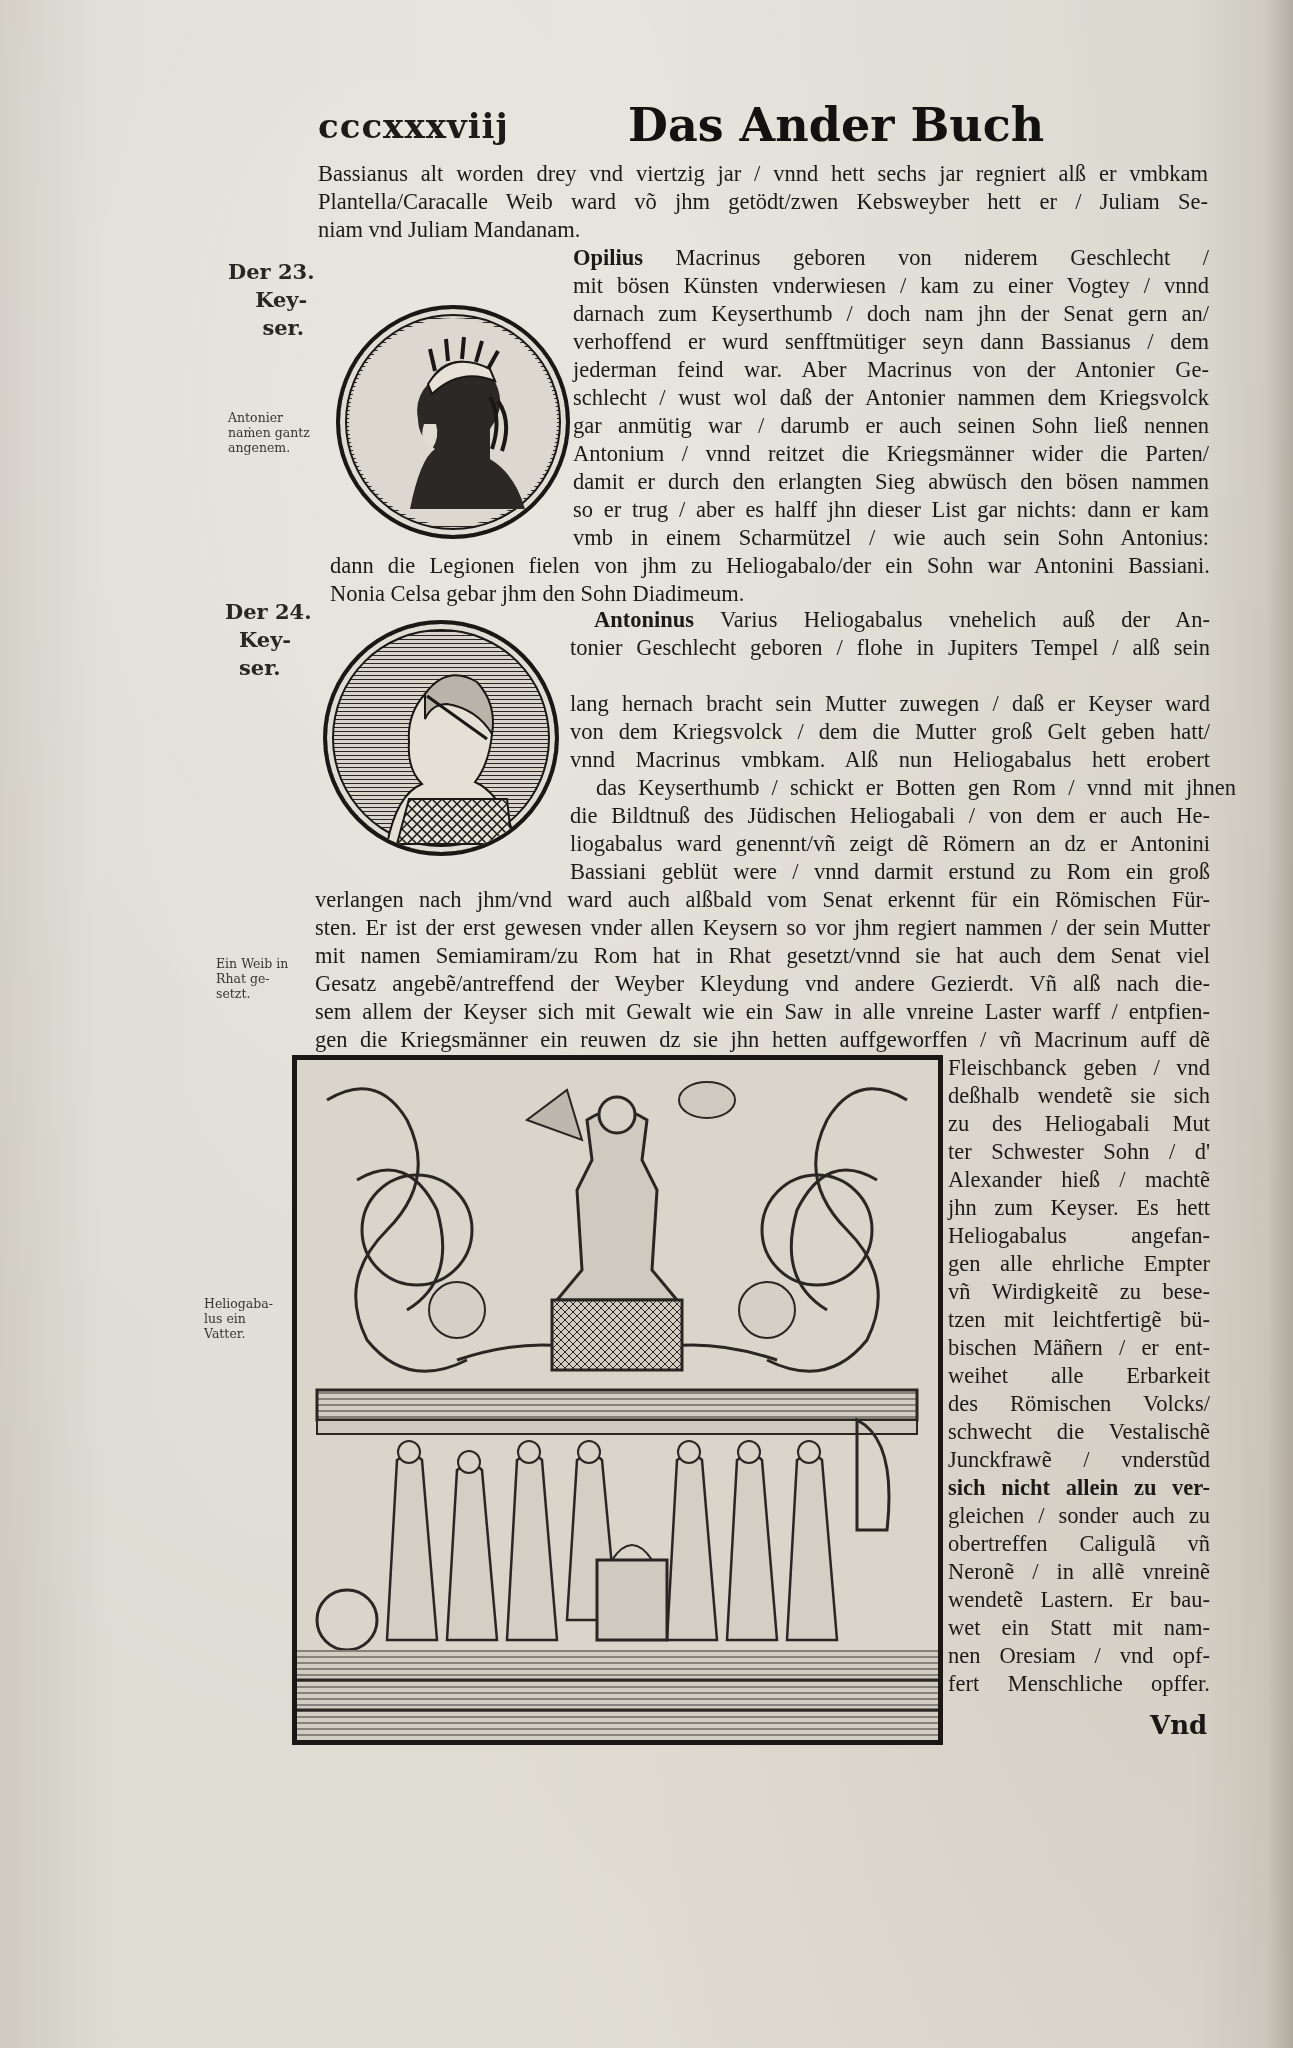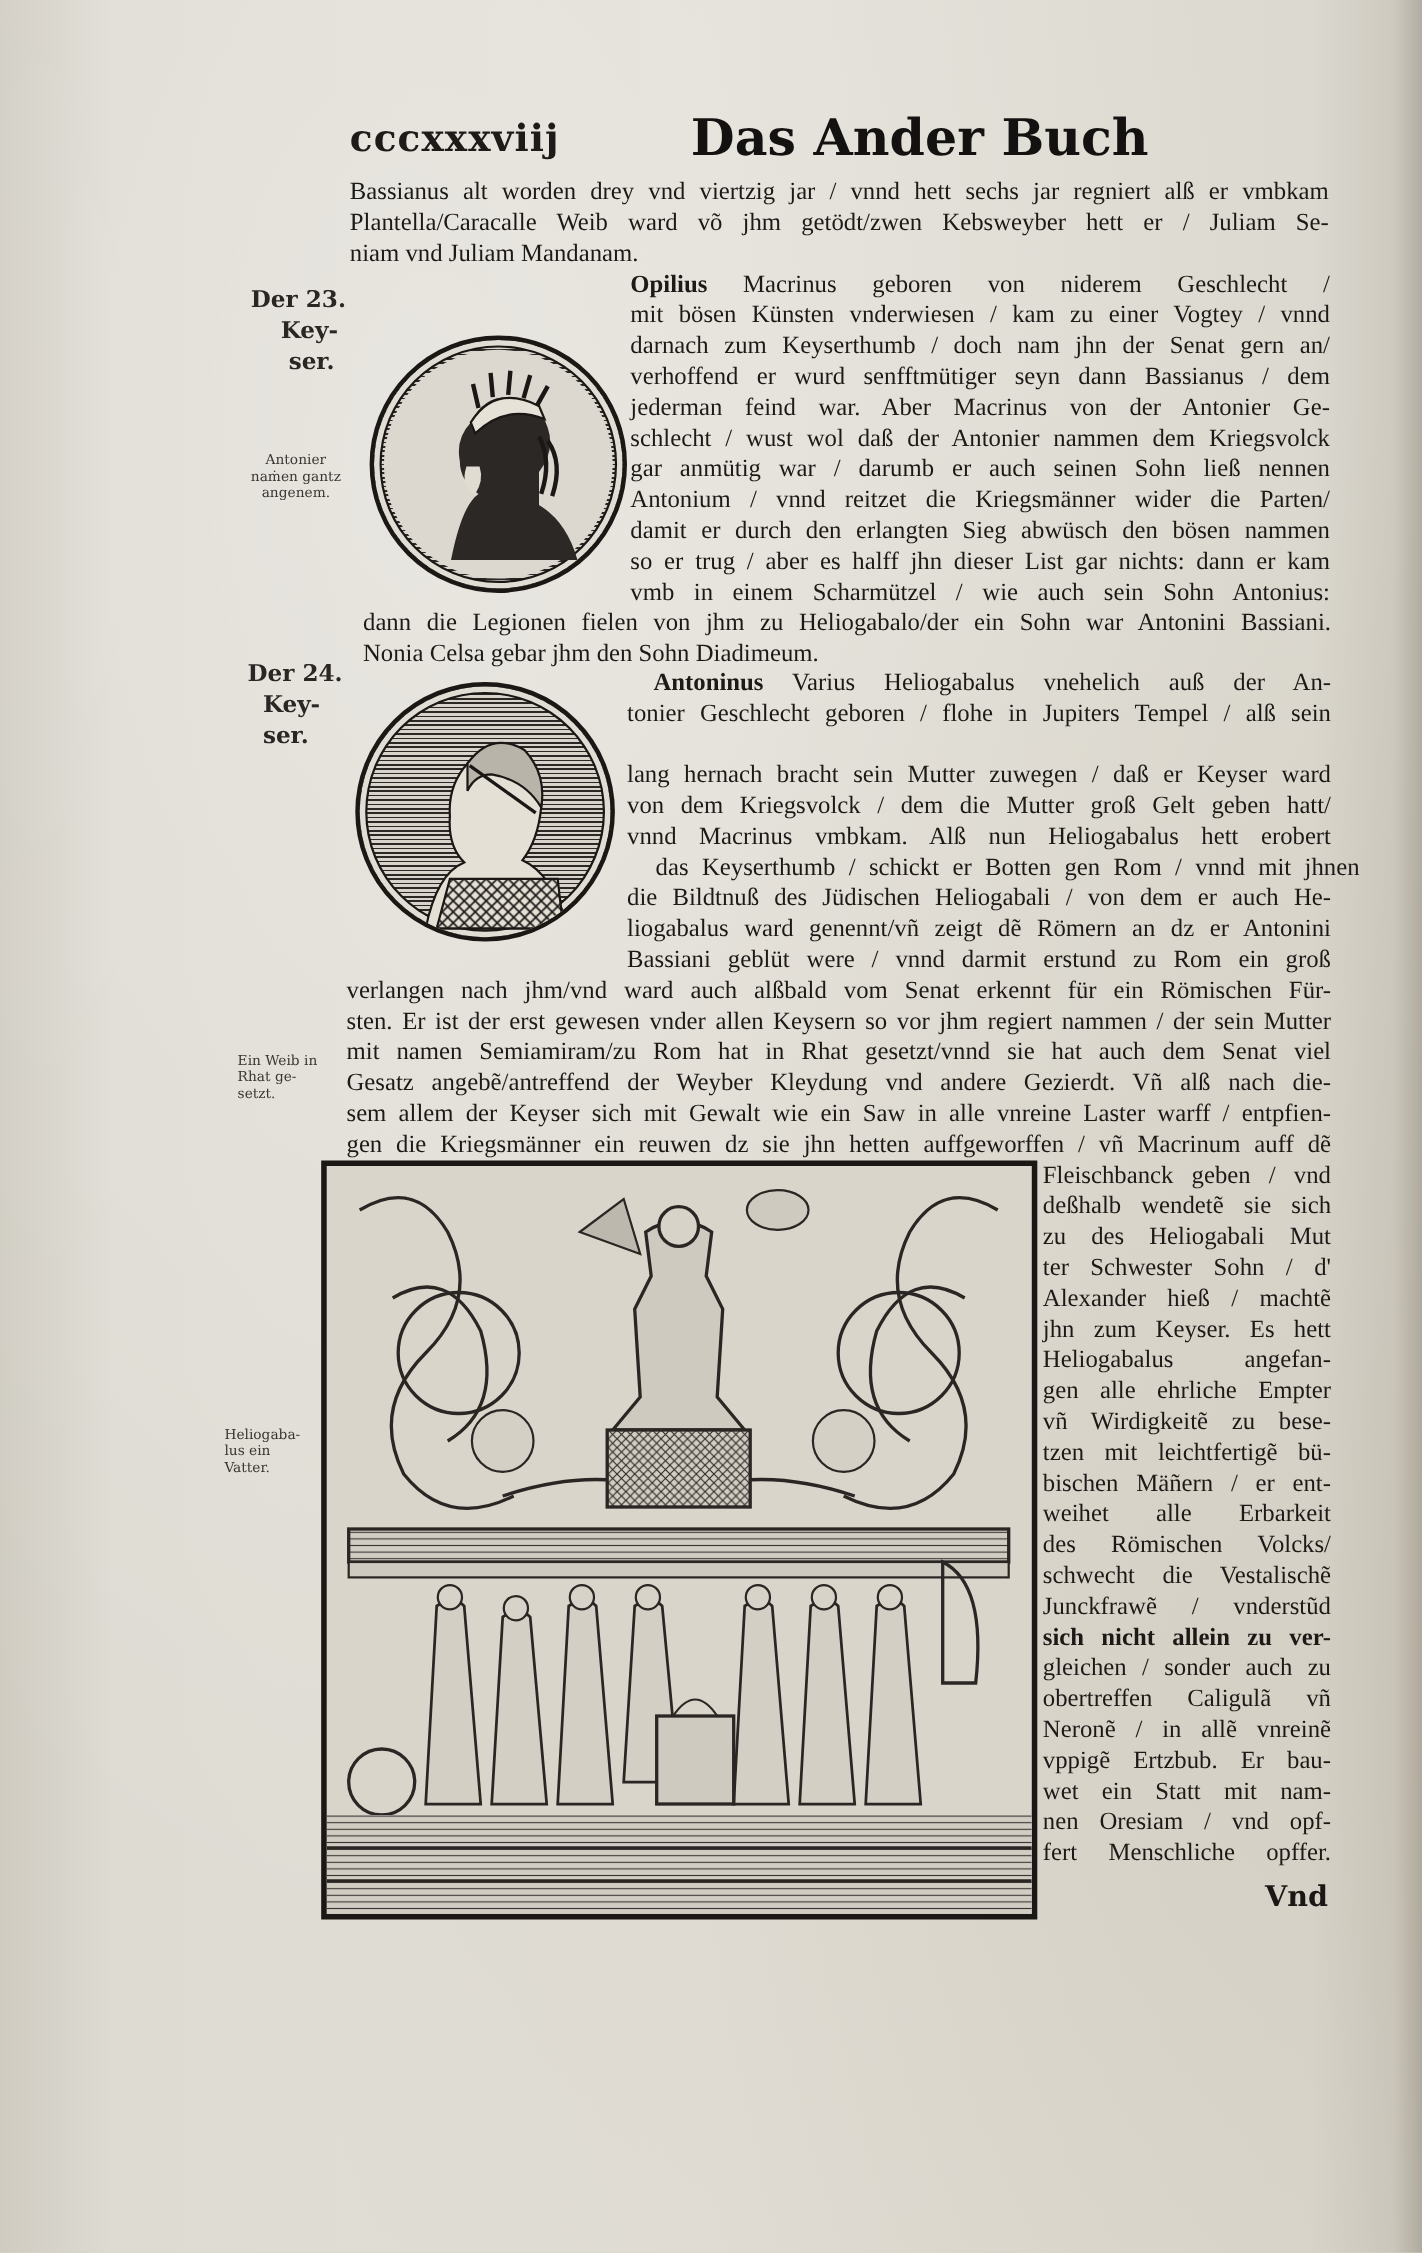--- a/index.html
+++ b/index.html
@@ -70,21 +70,21 @@
 
   <div class="line" style="left:318px; top:160px; width:890px;">Bassianus alt worden drey vnd viertzig jar / vnnd hett sechs jar regniert alß er vmbkam</div>
   <div class="line" style="left:318px; top:188px; width:890px;">Plantella/Caracalle Weib ward võ jhm getödt/zwen Kebsweyber hett er / Juliam Se-</div>
   <div class="line" style="left:318px; top:216px; width:400px; text-align-last:left;">niam vnd Juliam Mandanam.</div>
 
   <div class="margin-note-big" style="left:228px; top:258px;text-align:center;">
     <div>Der 23.</div>
     <div style="padding-left:20px;">Key-</div>
     <div style="padding-left:24px;">ser.</div>
   </div>
-  <div class="margin-note-small" style="left:228px; top:410px;text-align:center;">
+  <div class="margin-note-small" style="left:228px; top:410px;">
     <div>Antonier</div>
     <div>naṁen gantz</div>
     <div>angenem.</div>
   </div>
 
   <div class="medallion" style="left:336px; top:305px; width:226px; height:226px;">
     <svg width="226" height="226" viewBox="0 0 226 226">
       <circle cx="113" cy="113" r="104" fill="#dcd8cf"></circle>
       <path d="M70 200 Q80 150 95 140 Q78 128 78 110 Q74 90 88 75 Q100 50 125 52 Q150 55 158 80 Q165 100 150 120 L150 150 Q175 165 185 200 Z" fill="#2c2825"></path>
       <path d="M88 75 Q110 40 150 60 L155 72 Q120 58 92 85 Z" fill="#e6e2d8" stroke="#1a1715" stroke-width="2"></path>
@@ -239,20 +239,20 @@
     <div class="line" style="left:948px; top:1306px; width:262px;">tzen mit leichtfertigẽ bü-</div>
     <div class="line" style="left:948px; top:1334px; width:262px;">bischen Mäñern / er ent-</div>
     <div class="line" style="left:948px; top:1362px; width:262px;">weihet  alle  Erbarkeit</div>
     <div class="line" style="left:948px; top:1390px; width:262px;">des Römischen Volcks/</div>
     <div class="line" style="left:948px; top:1418px; width:262px;">schwecht die Vestalischẽ</div>
     <div class="line" style="left:948px; top:1446px; width:262px;">Junckfrawẽ / vnderstũd</div>
     <div class="line" style="left:948px; top:1474px; width:262px;font-weight:bold;">sich nicht allein zu ver-</div>
     <div class="line" style="left:948px; top:1502px; width:262px;">gleichen / sonder auch zu</div>
     <div class="line" style="left:948px; top:1530px; width:262px;">obertreffen Caligulã vñ</div>
     <div class="line" style="left:948px; top:1558px; width:262px;">Neronẽ / in allẽ vnreinẽ</div>
-    <div class="line" style="left:948px; top:1586px; width:262px;">vppigẽ Ertzbub. Er bau-</div>
+    <div class="line" style="left:948px; top:1586px; width:262px;">wendetẽ Lastern. Er bau-</div>
     <div class="line" style="left:948px; top:1614px; width:262px;">wet ein Statt mit nam-</div>
     <div class="line" style="left:948px; top:1642px; width:262px;">nen Oresiam / vnd opf-</div>
     <div class="line" style="left:948px; top:1670px; width:262px;">fert Menschliche opffer.</div>
   </div>
 
   <div class="abs" style="left:1150px; top:1710px; font-size:26px; font-weight:bold; font-family:'DejaVu Serif', serif;">Vnd</div>
 </div>
 
 </body></html>

